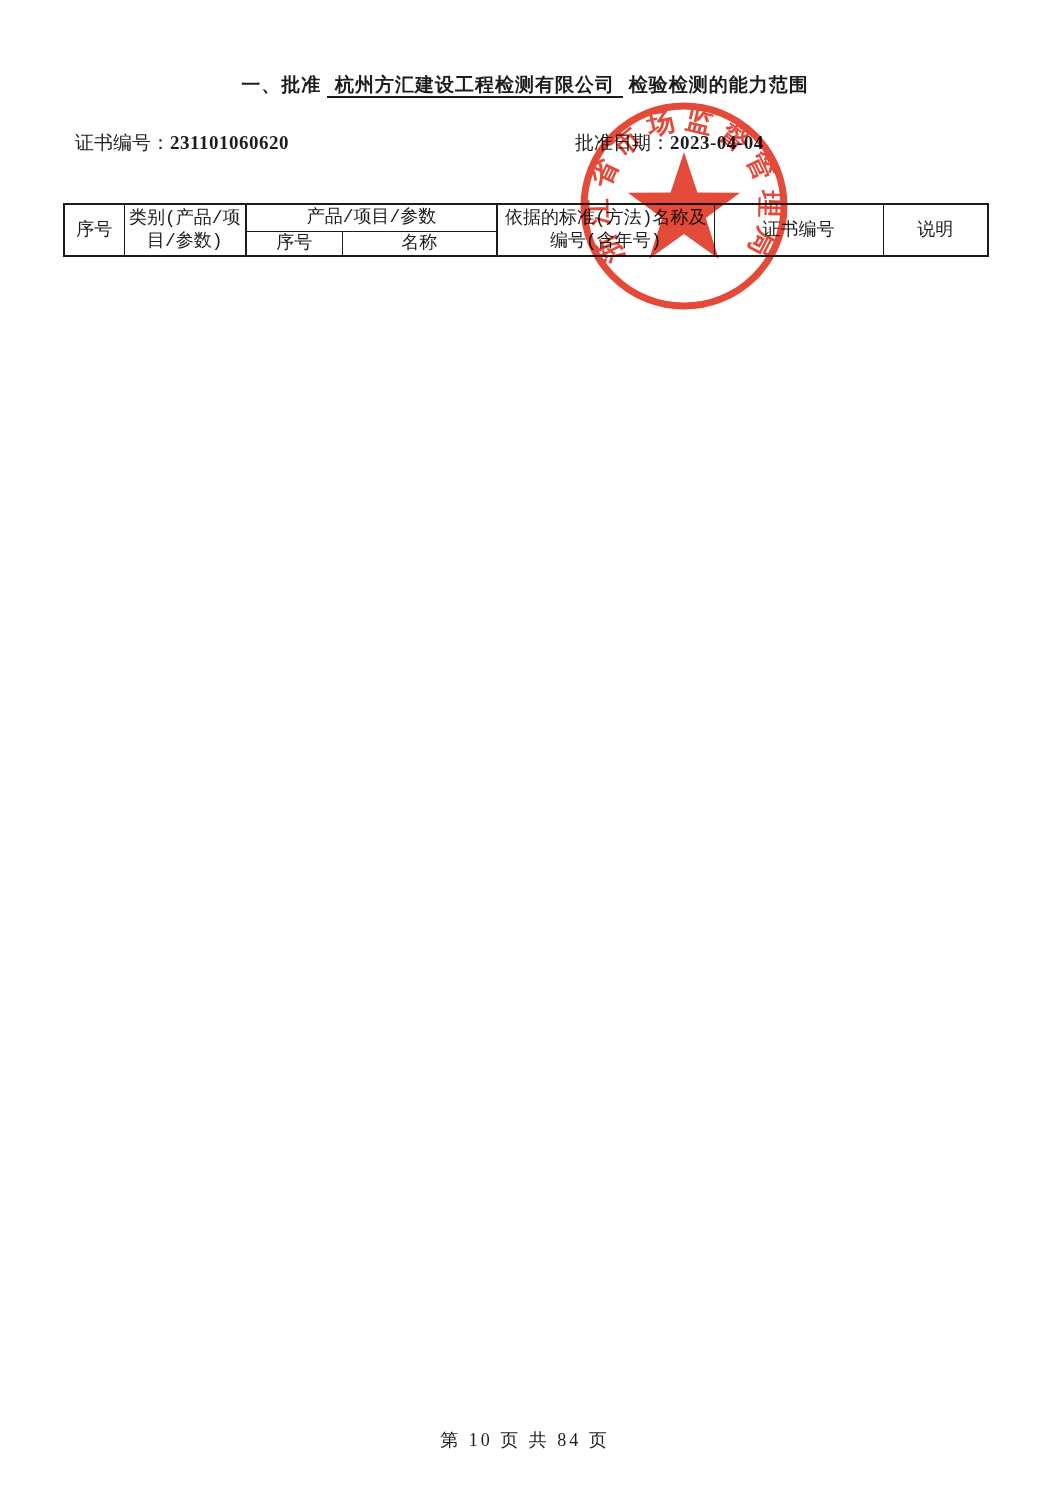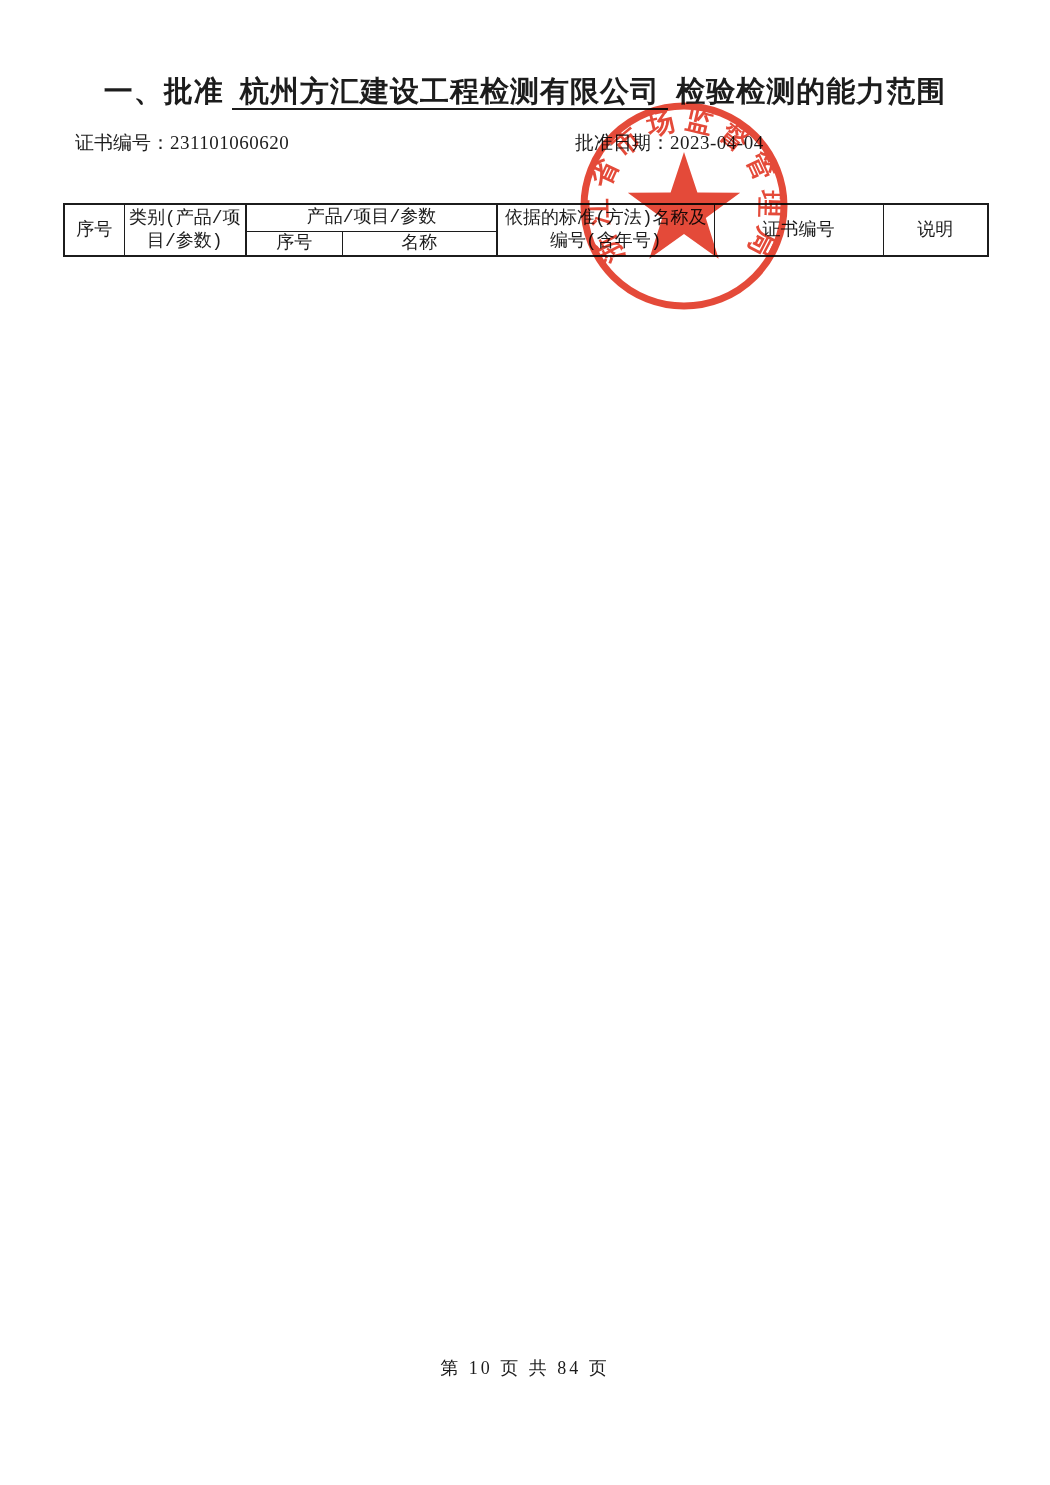--- a/index.html
+++ b/index.html
@@ -10,32 +10,32 @@
     height: 1485px;
     background: #ffffff;
     font-family: "Liberation Serif", "DejaVu Serif", serif;
     color: #1c1c1c;
     overflow: hidden;
   }
   .doc-title {
     position: absolute;
     top: 72px; left: 0; right: 0;
     text-align: center;
-    font-size: 29px;
+    font-size: 19px;
     font-weight: bold;
     letter-spacing: 1px;
     white-space: nowrap;
   }
   .doc-title .company {
     border-bottom: 2px solid #1c1c1c;
     padding: 0 8px 1px 8px;
   }
   .meta-line { position: absolute; font-size: 19px; white-space: nowrap; }
   .meta-label { font-weight: normal; }
-  .meta-value { font-weight: normal; letter-spacing: .5px; }
+  .meta-value { font-weight: bold; letter-spacing: .5px; }
   .cert-line { top: 130px; left: 75px; }
   .appr-line { top: 130px; left: 575px; }
   .addr-line { top: 163px; left: 75px; font-weight: bold; }
 
   .table-wrap { position: absolute; top: 203px; left: 63px; font-family: Liberation Mono, monospace; }
   table.cap {
     border-collapse: collapse;
     table-layout: fixed;
     width: 924px;
     border: 2px solid #1c1c1c;
@@ -52,21 +52,21 @@
   }
   table.cap th { font-size: 18px; line-height: 23px; }
   .th-r1 { height: 27px; }
   .th-r2 { height: 25px; }
   .hb2 { border-bottom-width: 2px !important; }
   .bl2 { border-left-width: 2px !important; }
   th.th-cat { padding: 0 10px; border-radius: 15px; }
   th.th-std { padding: 0 24px; }
   .page-footer {
     position: absolute;
-    top: 1356px; left: 0; right: 0;
+    top: 1428px; left: 0; right: 0;
     text-align: center;
     font-size: 18px;
     letter-spacing: 3px;
   }
   .stamp {
     position: absolute;
     top: 91px; left: 569px;
     width: 230px; height: 230px;
     mix-blend-mode: multiply;
     opacity: 0.92;

